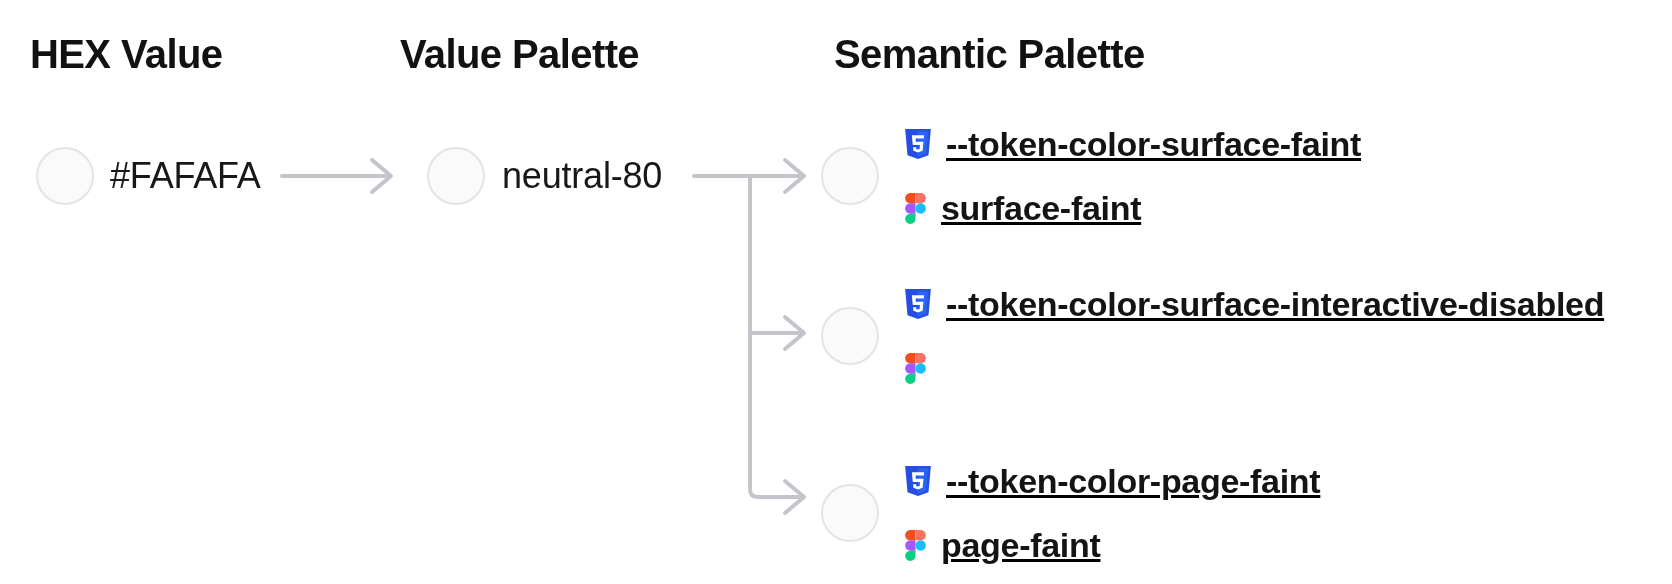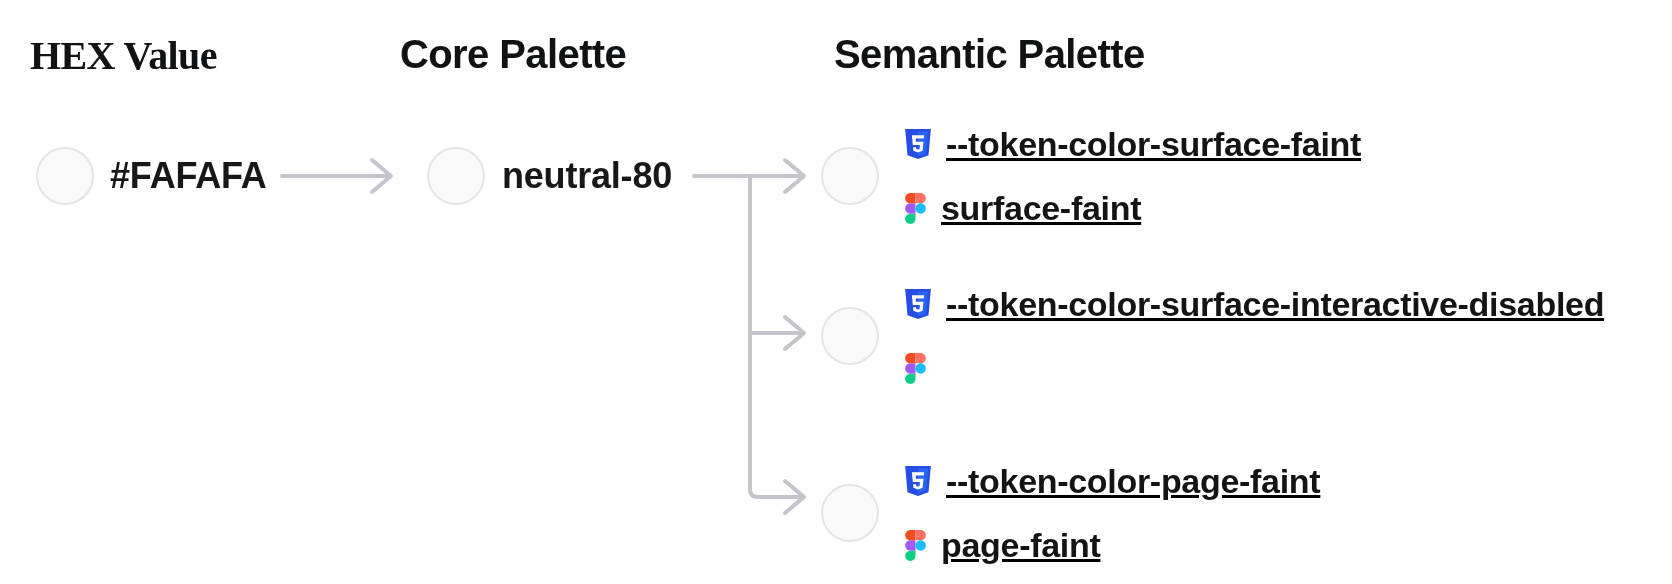--- a/index.html
+++ b/index.html
@@ -16,37 +16,37 @@
 
   .col-header {
     position: absolute;
     top: 32px;
     font-size: 40px;
     font-weight: 700;
     color: #111214;
     letter-spacing: -0.6px;
     white-space: nowrap;
   }
-  .col-header.hex { left: 30px; font-family: Liberation Serif, serif; }
+  .col-header.hex { left: 30px; }
   .col-header.core { left: 400px; }
   .col-header.semantic { left: 834px; }
 
   .swatch {
     width: 58px;
     height: 58px;
     border-radius: 50%;
     background: #FAFAFA;
     border: 2px solid #E4E4E7;
     flex: none;
   }
 
   .value-label {
     position: absolute;
     font-size: 36px;
-    font-weight: 700;
+    font-weight: 400;
     color: #18181B;
     letter-spacing: -0.2px;
     white-space: nowrap;
     line-height: 58px;
     height: 58px;
     top: 147px;
   }
   .value-label.hex-value { left: 110px; }
   .value-label.core-name { left: 502px; }
 
@@ -95,21 +95,21 @@
     letter-spacing: -0.3px;
     white-space: nowrap;
   }
 </style>
 </head>
 <body>
 
 <div class="canvas">
 
   <div class="col-header hex">HEX Value</div>
-  <div class="col-header core">Core Palette</div>
+  <div class="col-header core">Value Palette</div>
   <div class="col-header semantic">Semantic Palette</div>
 
   <div class="swatch swatch-abs hex-swatch" style="background: rgb(250, 250, 250); border-color: rgb(228, 228, 231);"></div>
   <div class="value-label hex-value">#FAFAFA</div>
 
   <svg class="arrow-svg" style="left:276px; top:156px;" width="122" height="40" viewBox="0 0 122 40">
     <path d="M6 20 H112"></path>
     <path d="M96 4 L115 20 L96 36"></path>
   </svg>
 

